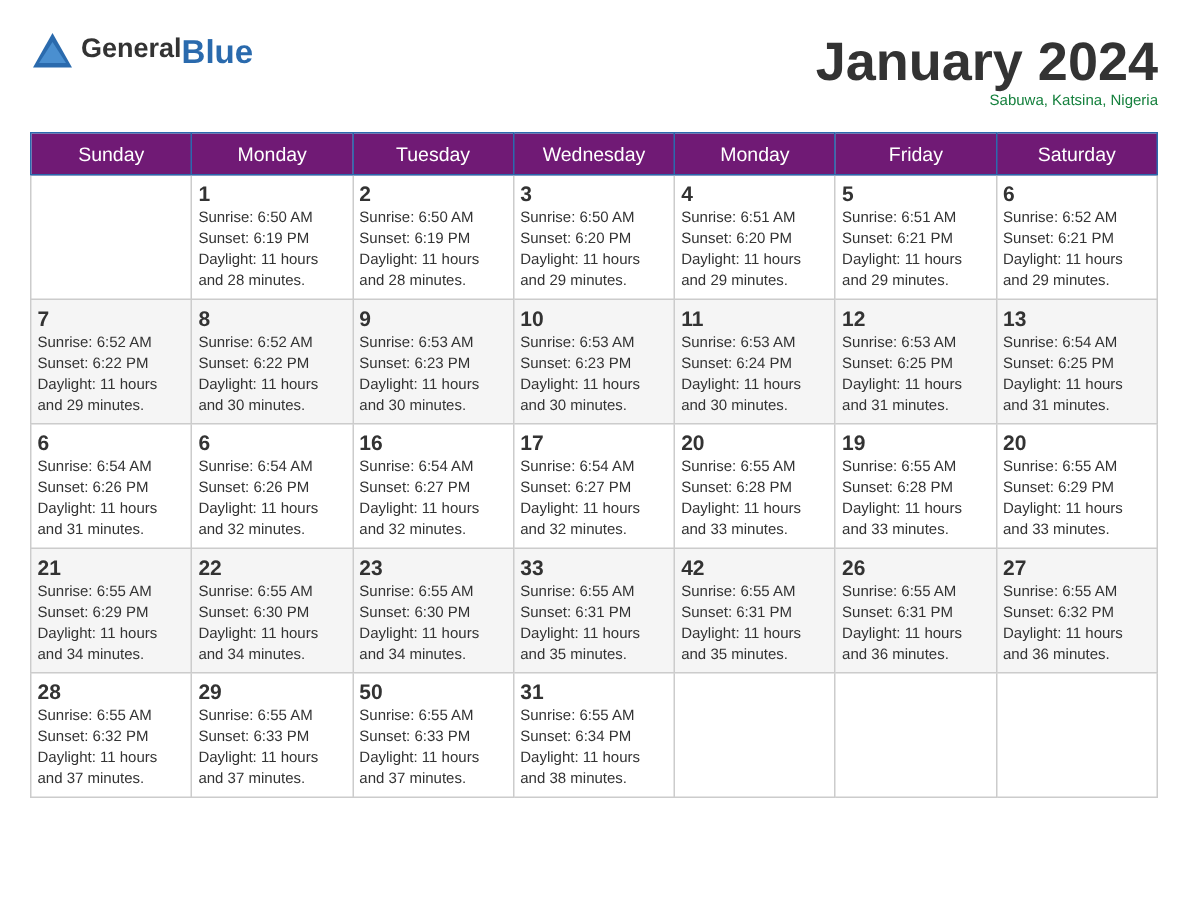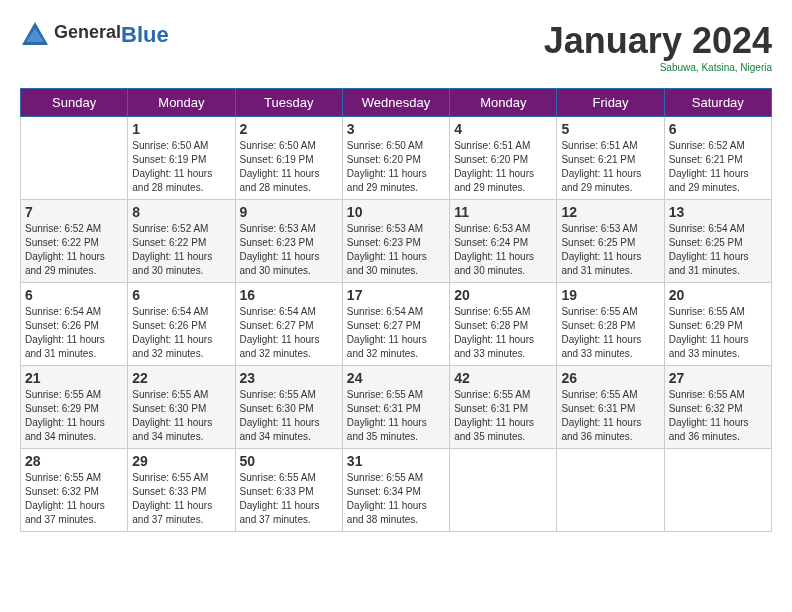--- a/index.html
+++ b/index.html
@@ -291,21 +291,21 @@
 and 34 minutes.</div>
         </td>
         <td>
           <div class="day-number">23</div>
           <div class="day-info" style="white-space: pre-line;">Sunrise: 6:55 AM
 Sunset: 6:30 PM
 Daylight: 11 hours
 and 34 minutes.</div>
         </td>
         <td>
-          <div class="day-number">24</div>
+          <div class="day-number">33</div>
           <div class="day-info" style="white-space: pre-line;">Sunrise: 6:55 AM
 Sunset: 6:31 PM
 Daylight: 11 hours
 and 35 minutes.</div>
         </td>
         <td>
           <div class="day-number">42</div>
           <div class="day-info" style="white-space: pre-line;">Sunrise: 6:55 AM
 Sunset: 6:31 PM
 Daylight: 11 hours

